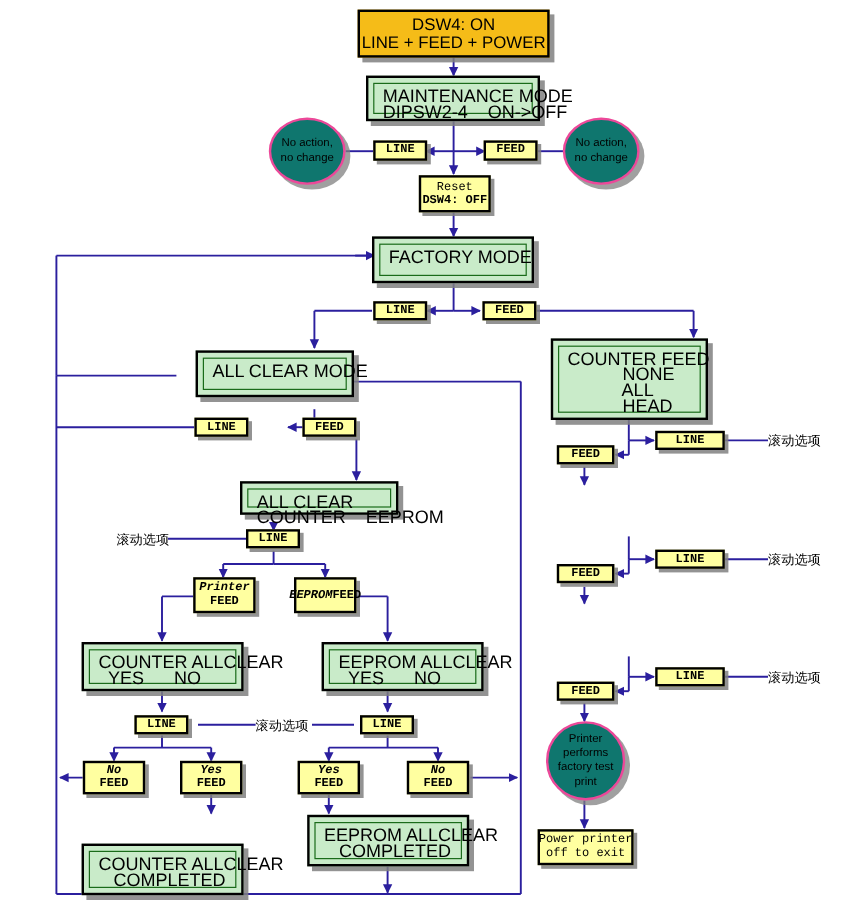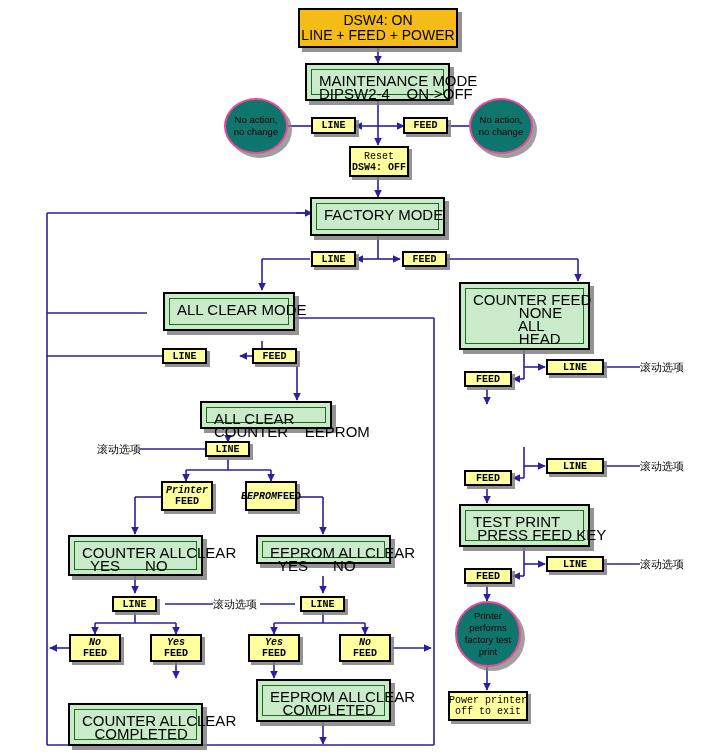--- a/index.html
+++ b/index.html
@@ -243,21 +243,21 @@
   </div>
   <div class="node key" style="left:245px;top:481px;width:52px;height:30px;flex-direction:row;">
     <span class="it">EEPROM</span>
     <span>FEED</span>
   </div>
 
   <div class="node lcd" style="left:68px;top:535px;width:135px;height:41px;">
     <div class="inner"><span>COUNTER ALLCLEAR</span>
 <span>  YES      NO</span></div>
   </div>
-  <div class="node lcd" style="left:256px;top:535px;width:135px;height:29px;">
+  <div class="node lcd" style="left:268px;top:535px;width:135px;height:41px;">
     <div class="inner"><span>EEPROM ALLCLEAR</span>
 <span>  YES      NO</span></div>
   </div>
 
   <div class="node key" style="left:112px;top:596px;width:45px;height:16px;">
     <span>LINE</span>
   </div>
   <div class="node key" style="left:300px;top:596px;width:45px;height:16px;">
     <span>LINE</span>
   </div>
@@ -304,24 +304,20 @@
   <div class="lbl" style="left:640px;top:360px;">滚动选项</div>
 
   <div class="node key" style="left:546px;top:458px;width:58px;height:16px;">
     <span>LINE</span>
   </div>
   <div class="node key" style="left:464px;top:470px;width:48px;height:16px;">
     <span>FEED</span>
   </div>
   <div class="lbl" style="left:640px;top:459px;">滚动选项</div>
 
-  <div class="node lcd" style="left:459px;top:504px;width:131px;height:43px;">
-    <div class="inner"><span>TEST PRINT</span>
-<span> PRESS FEED KEY</span></div>
-  </div>
   <div class="node key" style="left:546px;top:556px;width:58px;height:16px;">
     <span>LINE</span>
   </div>
   <div class="node key" style="left:464px;top:568px;width:48px;height:16px;">
     <span>FEED</span>
   </div>
   <div class="lbl" style="left:640px;top:557px;">滚动选项</div>
 
   <div class="node circle" style="left:455px;top:601px;width:66px;height:66px;">
     <span>Printer

